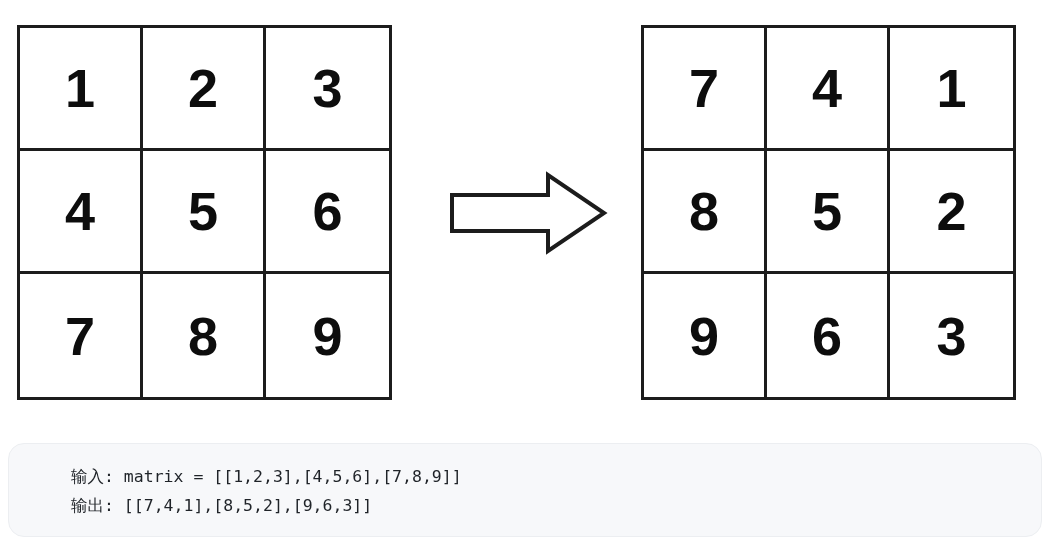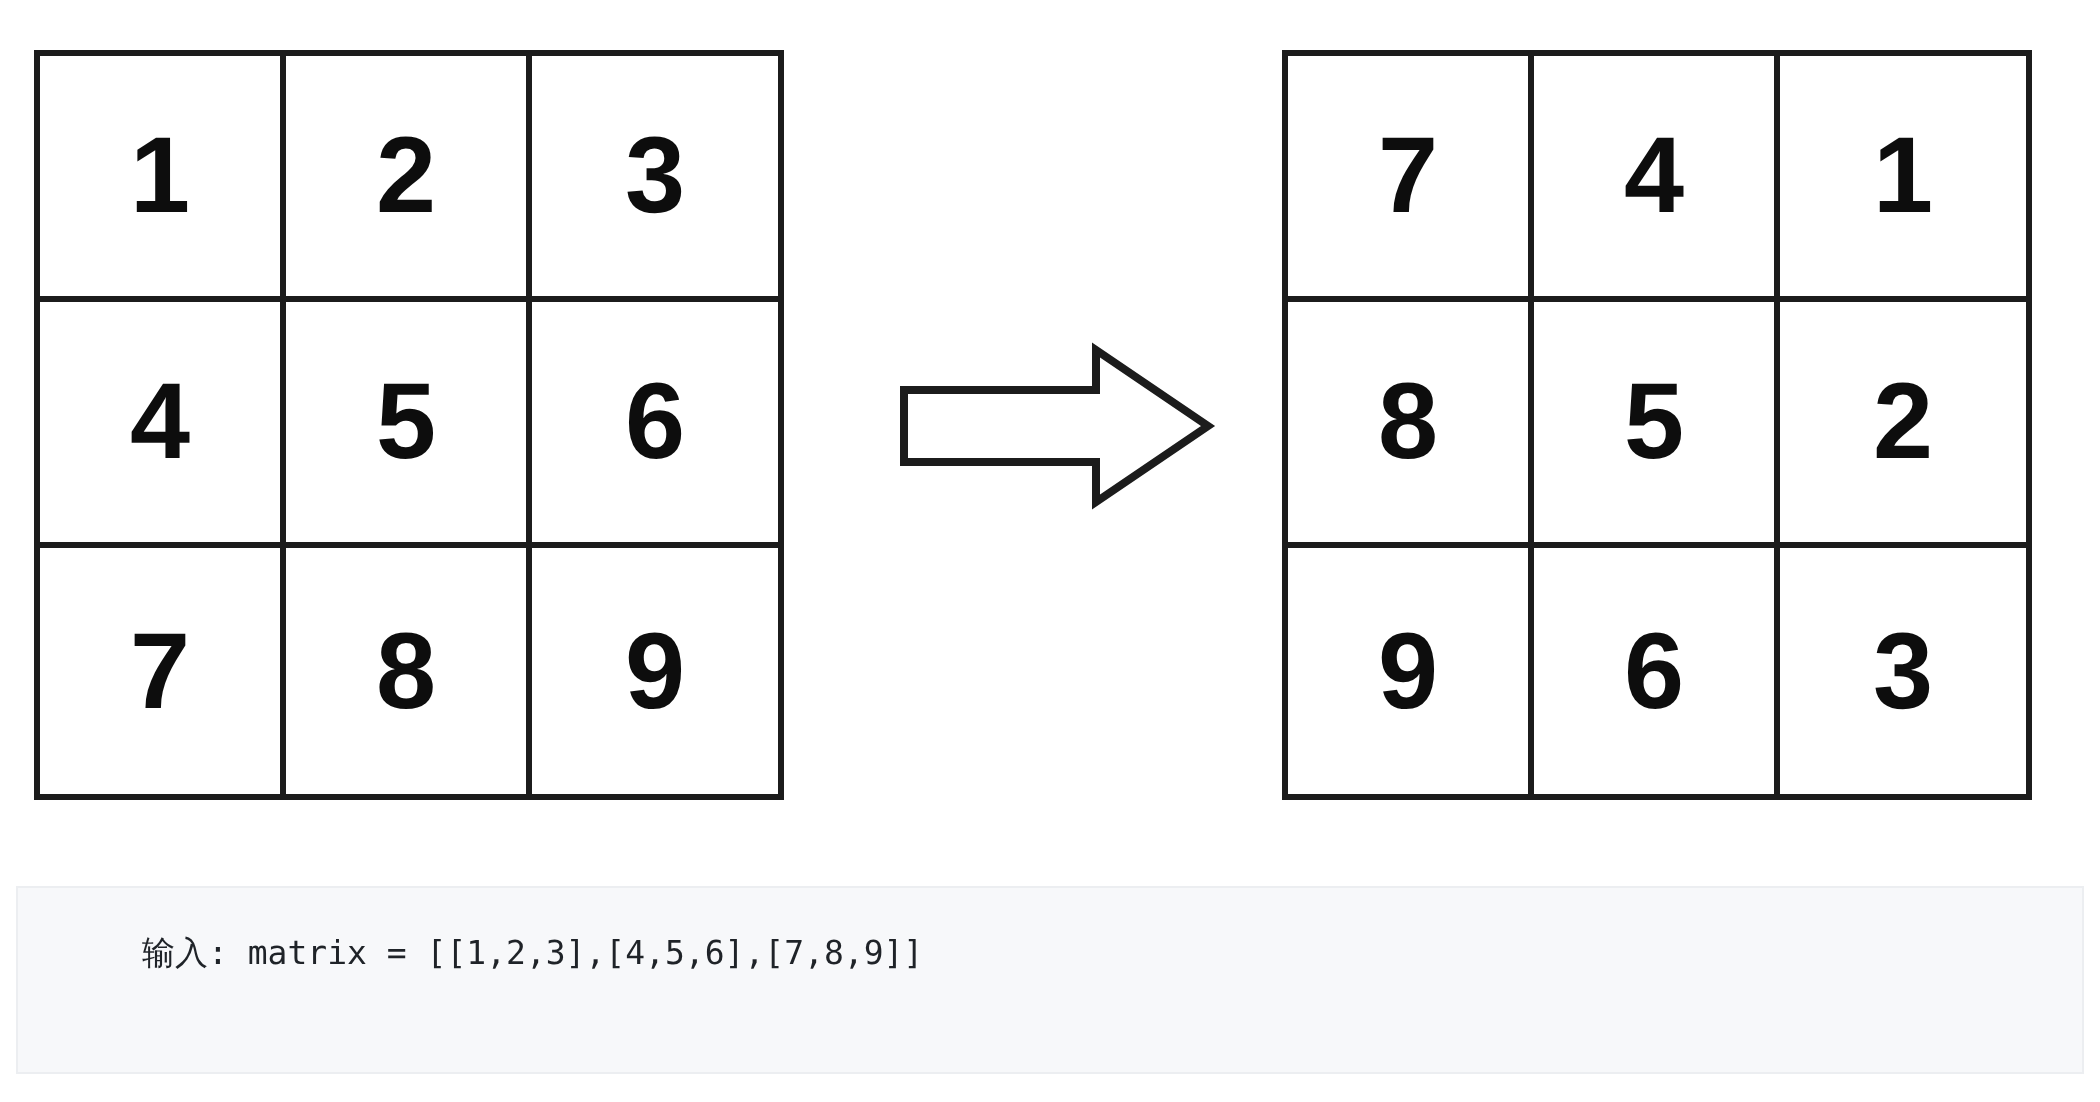--- a/index.html
+++ b/index.html
@@ -69,21 +69,21 @@
   
   #code-block {
     position: absolute;
     left: 8px;
     top: 443px;
     width: 1034px;
     height: 94px;
     box-sizing: border-box;
     background: #f7f8fa;
     border: 1px solid #eceef1;
-    border-radius: 0;
+    border-radius: 16px;
     padding: 18px 17px 0 62px;
   }
   .code-line {
     font-family: "DejaVu Sans Mono", "Liberation Mono", monospace;
     font-size: 16.5px;
     line-height: 29px;
     color: #1f2328;
     white-space: pre;
     letter-spacing: 0px;
   }
@@ -120,13 +120,14 @@
     <div class="matrix-cell col-last">2</div>
     <div class="matrix-cell row-last">9</div>
     <div class="matrix-cell row-last">6</div>
     <div class="matrix-cell row-last col-last">3</div>
   </div>
 
 </div>
 
 <div id="code-block">
   <div class="code-line">输入: matrix = [[1,2,3],[4,5,6],[7,8,9]]</div>
+  <div class="code-line">输出: [[7,4,1],[8,5,2],[9,6,3]]</div>
 </div>
 
 </body></html>

